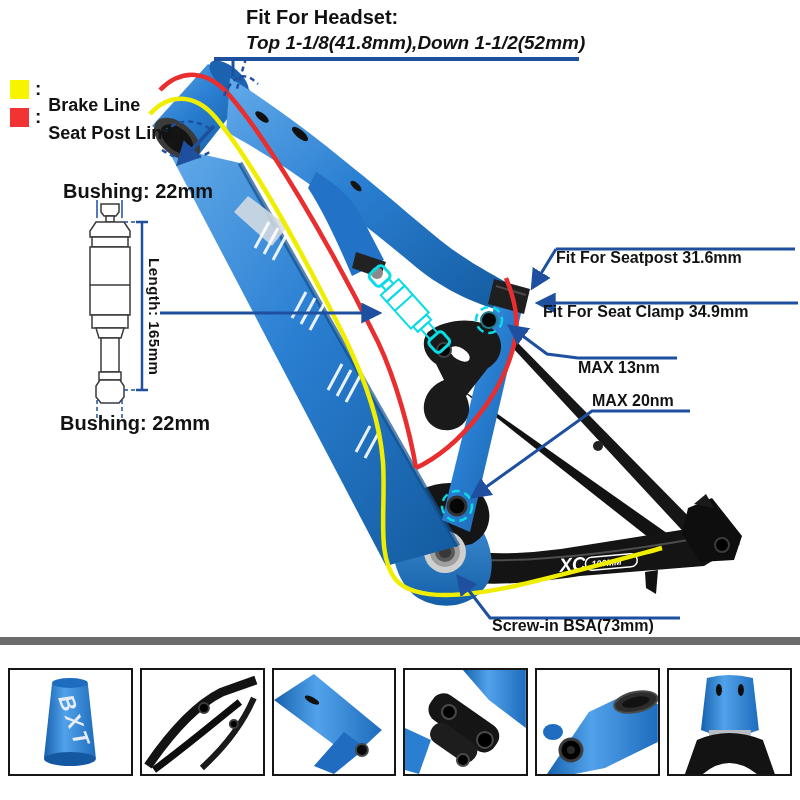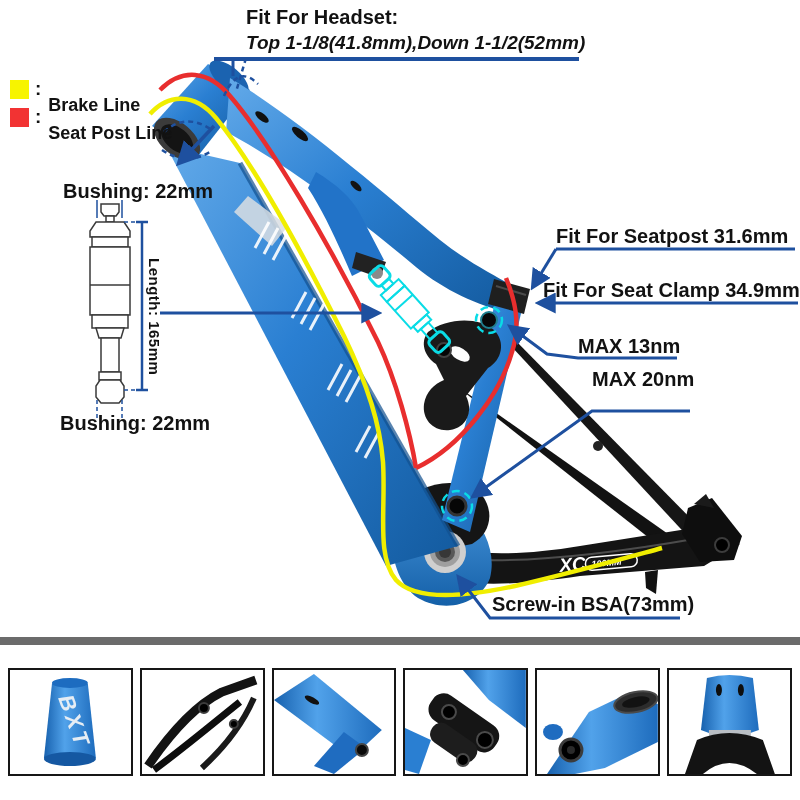--- a/index.html
+++ b/index.html
@@ -2,21 +2,21 @@
 <html><head>
 <meta charset="utf-8">
 <style>
   html,body{margin:0;padding:0;background:#fff;}
   .canvas{position:relative;width:800px;height:800px;background:#fff;overflow:hidden;
           font-family:"Liberation Sans",sans-serif;}
   .art{position:absolute;left:0;top:0;}
   .lbl{position:absolute;font-weight:bold;color:#121212;white-space:nowrap;line-height:1.15;}
   .hdr{font-size:20px;}
   .sub{font-size:19px;}
-  .callout{font-size:20px;}
+  .callout{font-size:16px;margin-top:24px;}
   .small{font-size:20px;}
   .vert{writing-mode:vertical-rl;font-size:15px;letter-spacing:.5px;}
   .legend{position:absolute;left:10px;top:75px;}
   .legend-row{display:flex;align-items:center;height:28px;}
   .legend-row svg{display:block;}
   .legend-sep{font-size:19px;font-weight:bold;margin:0 7px 0 6px;color:#121212;}
   .legend-txt{font-size:18px;font-weight:bold;color:#121212;margin-top:32px;}
   .divider{position:absolute;left:0;top:637px;width:800px;height:8px;background:#6b6b6b;}
   .thumbs{position:absolute;left:8px;top:668px;width:784px;display:flex;gap:7px;}
   .thumb{flex:1 1 0;height:108px;border:2px solid #161616;background:#fff;box-sizing:border-box;

